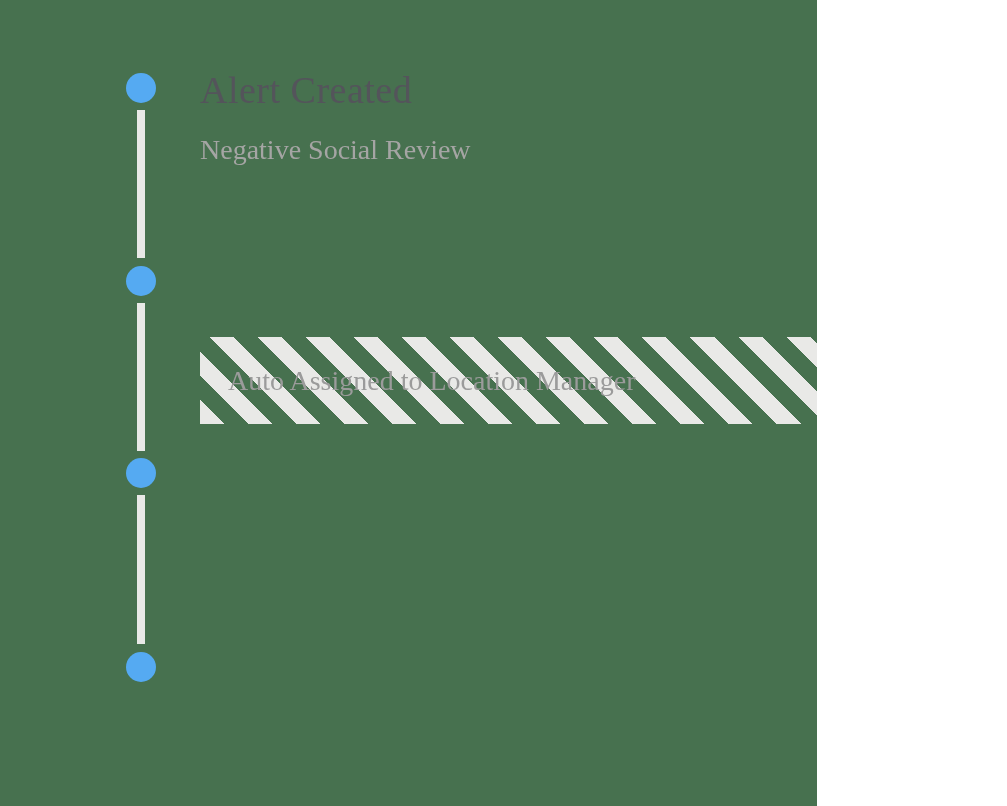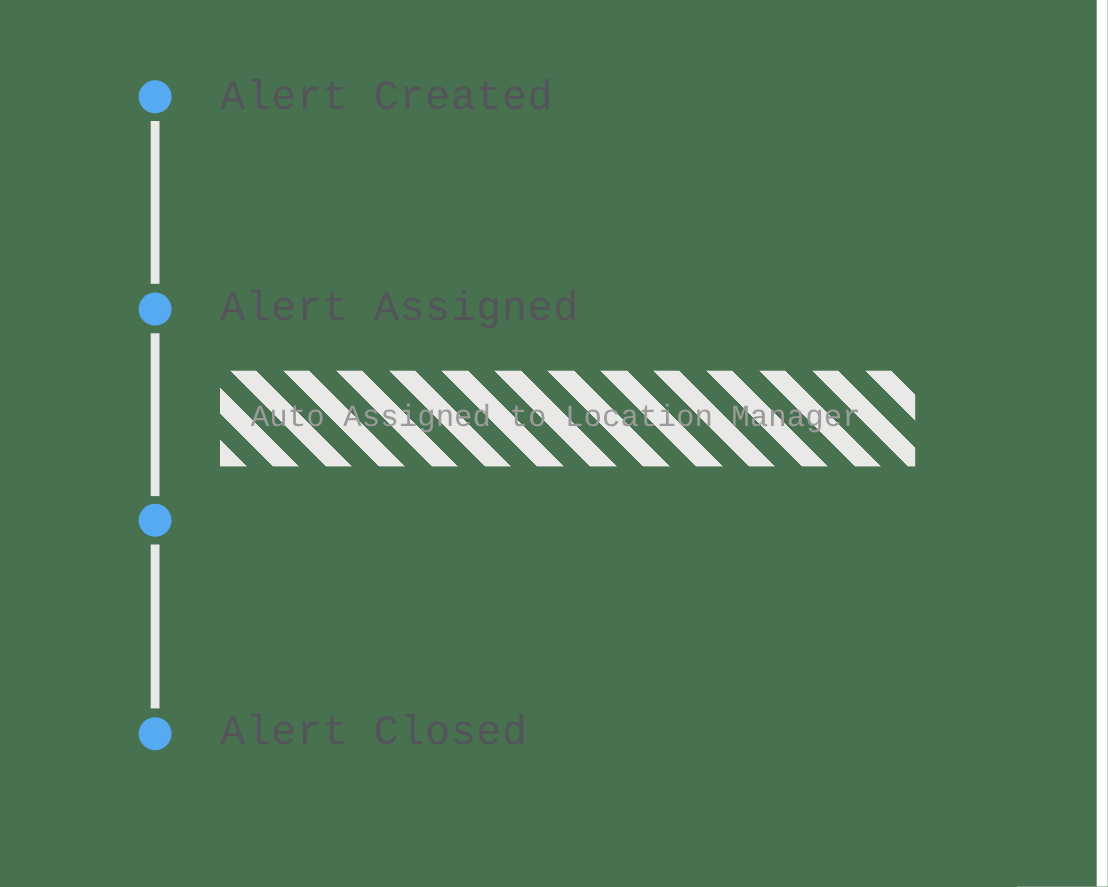--- a/index.html
+++ b/index.html
@@ -7,25 +7,25 @@
     --dot: #55aaf2;
     --line: #e9e9e7;
     --stripe: #e9e9e7;
     --title: #54545b;
     --subtitle: #a5a5a4;
     --banner-text: #9b9b9b;
   }
   html, body { margin: 0; padding: 0; }
   .canvas {
     position: relative;
-    width: 997px;
+    width: 817px;
     height: 806px;
     background: var(--bg);
     overflow: hidden;
-    font-family: Liberation Mono, monospace;
+    font-family: Liberation Serif, serif;
   }
   .tl-seg {
     position: absolute;
     left: 137px;
     width: 8px;
     background: var(--line);
   }
   .seg1 { top: 110px; height: 148px; }
   .seg2 { top: 303px; height: 148px; }
   .seg3 { top: 495px; height: 149px; }
@@ -97,22 +97,21 @@
   <div class="tl-seg seg1"></div>
   <div class="tl-seg seg2"></div>
   <div class="tl-seg seg3"></div>
 
   <div class="dot dot1"></div>
   <div class="dot dot2"></div>
   <div class="dot dot3"></div>
   <div class="dot dot4"></div>
 
   <div class="title title1">Alert Created</div>
+  <div class="subtitle sub1">Negative Social Review</div>
 
-  <div class="title title2">Alert Assigned</div>
   <div class="banner">
     <span class="banner-label">Auto Assigned to Location Manager</span>
   </div>
 
 
-  <div class="title title4">Alert Closed</div>
 
 </div>
 
 </body></html>

